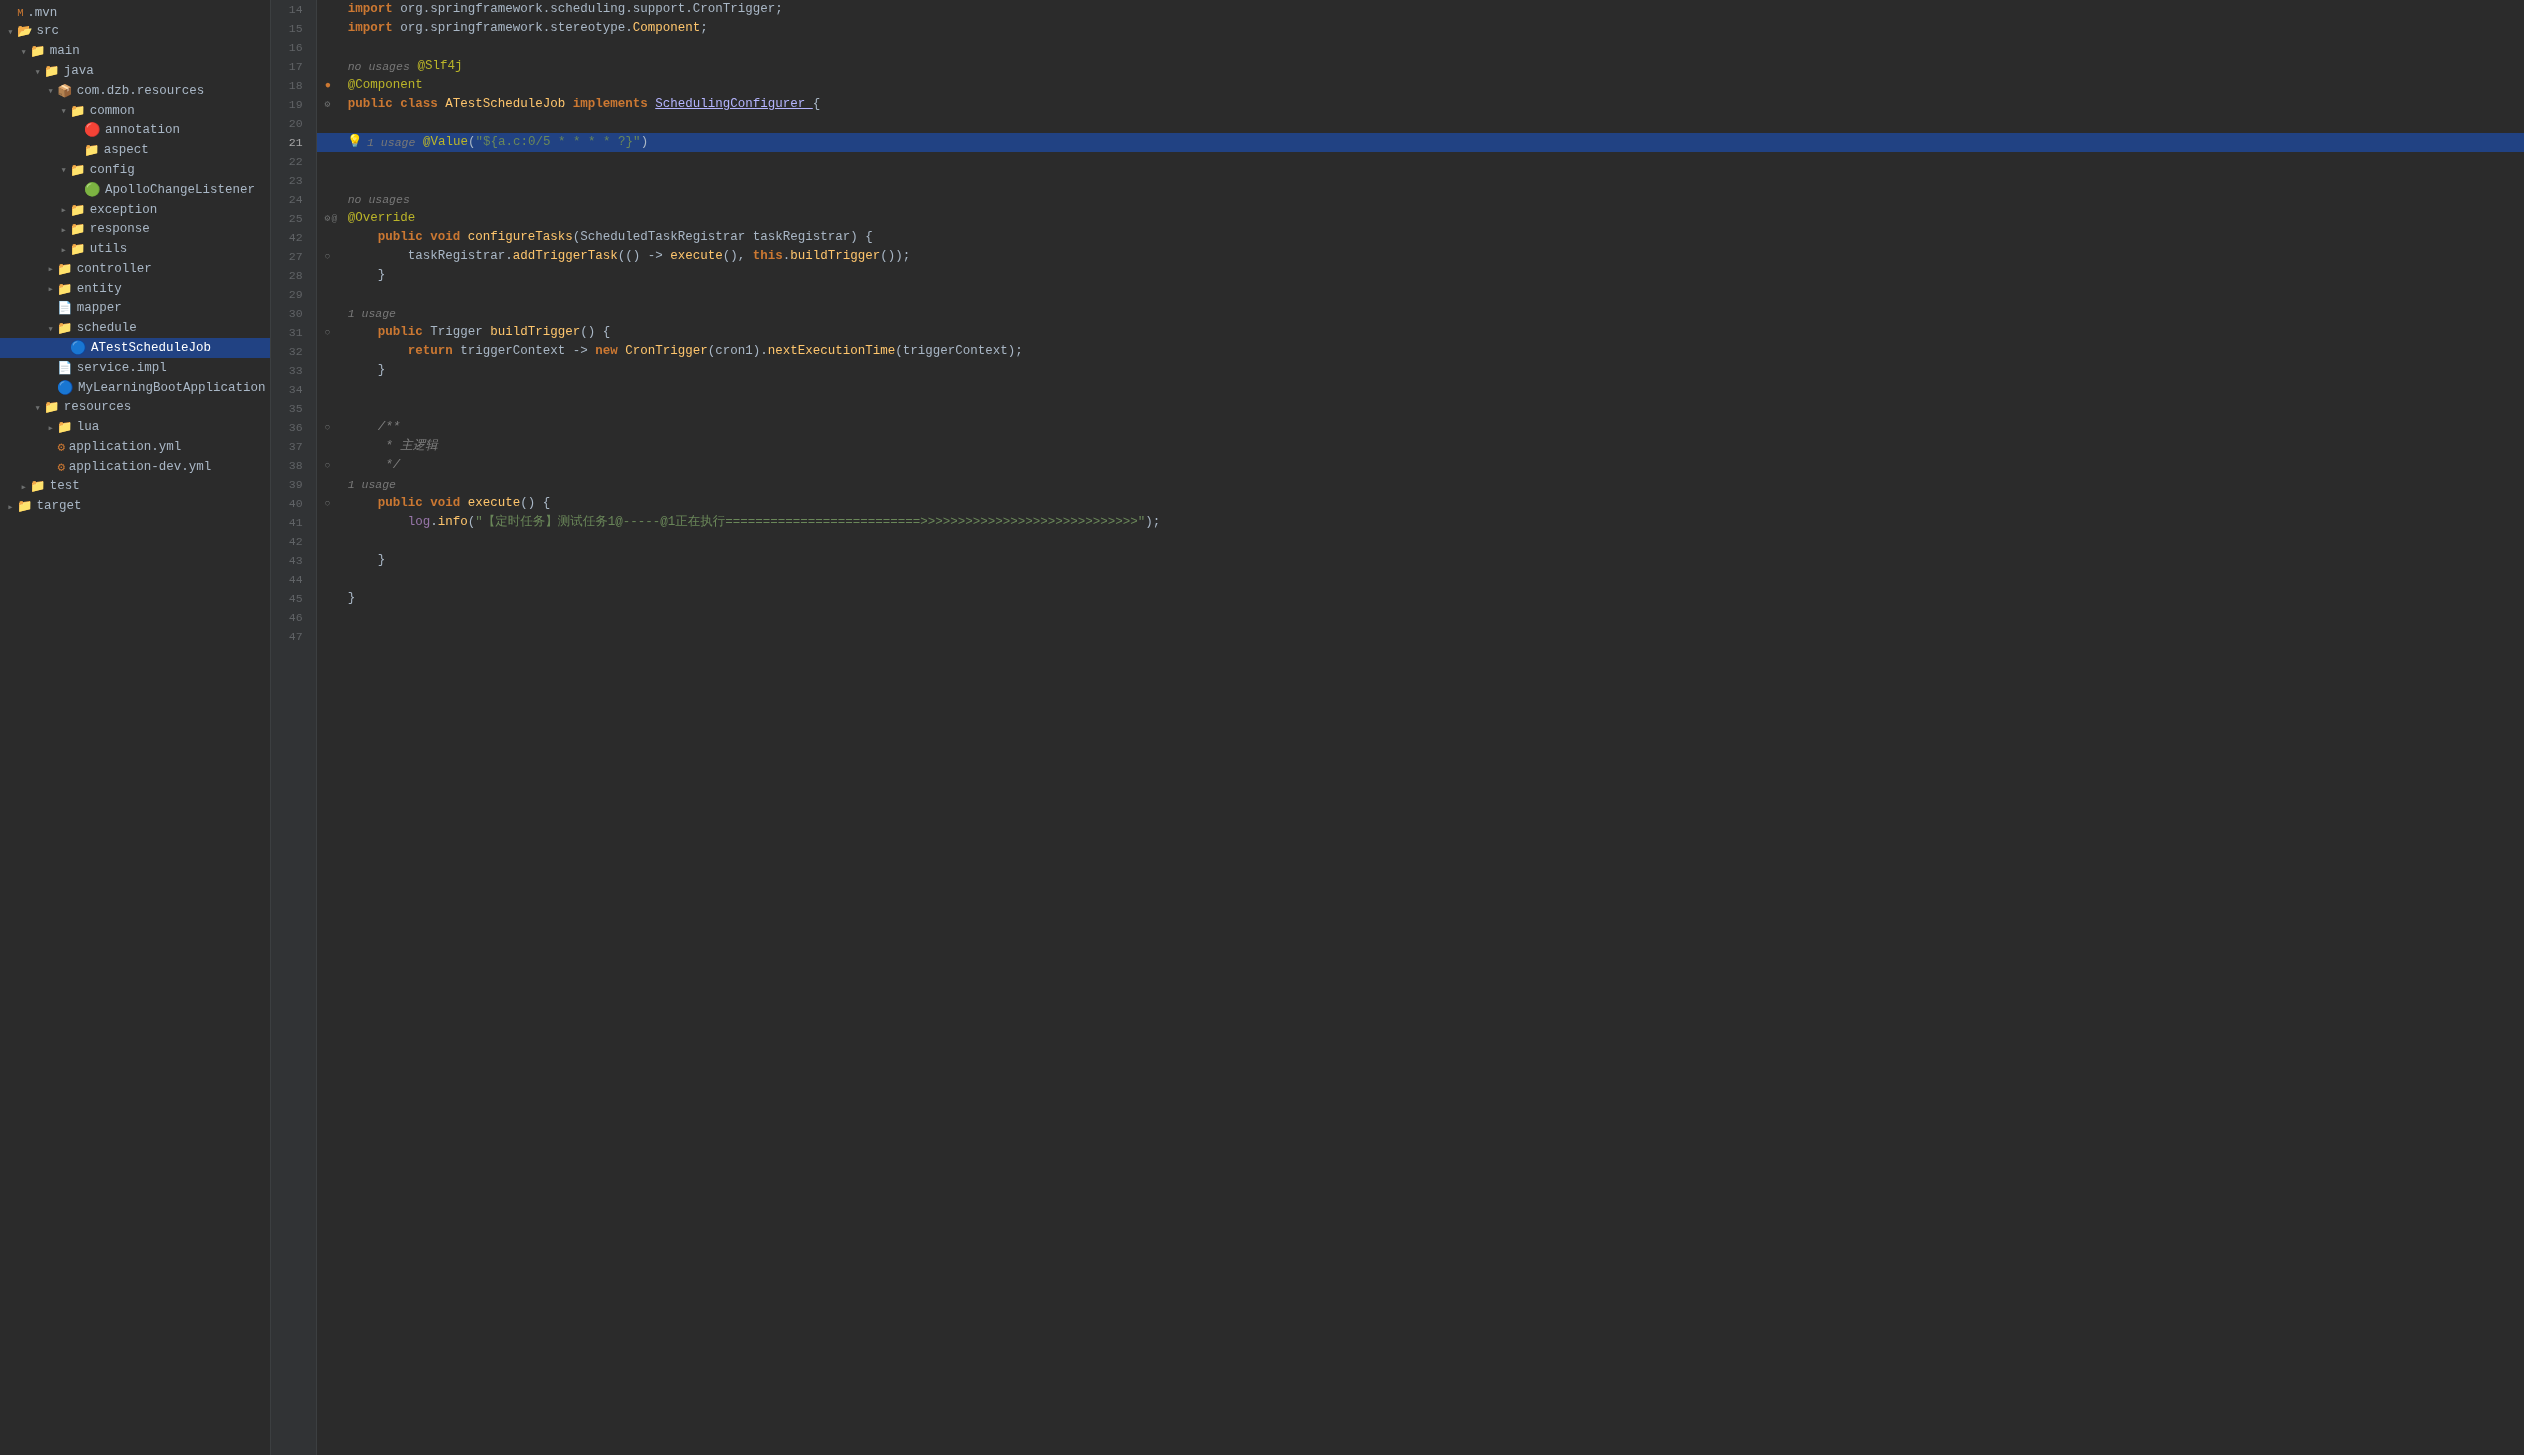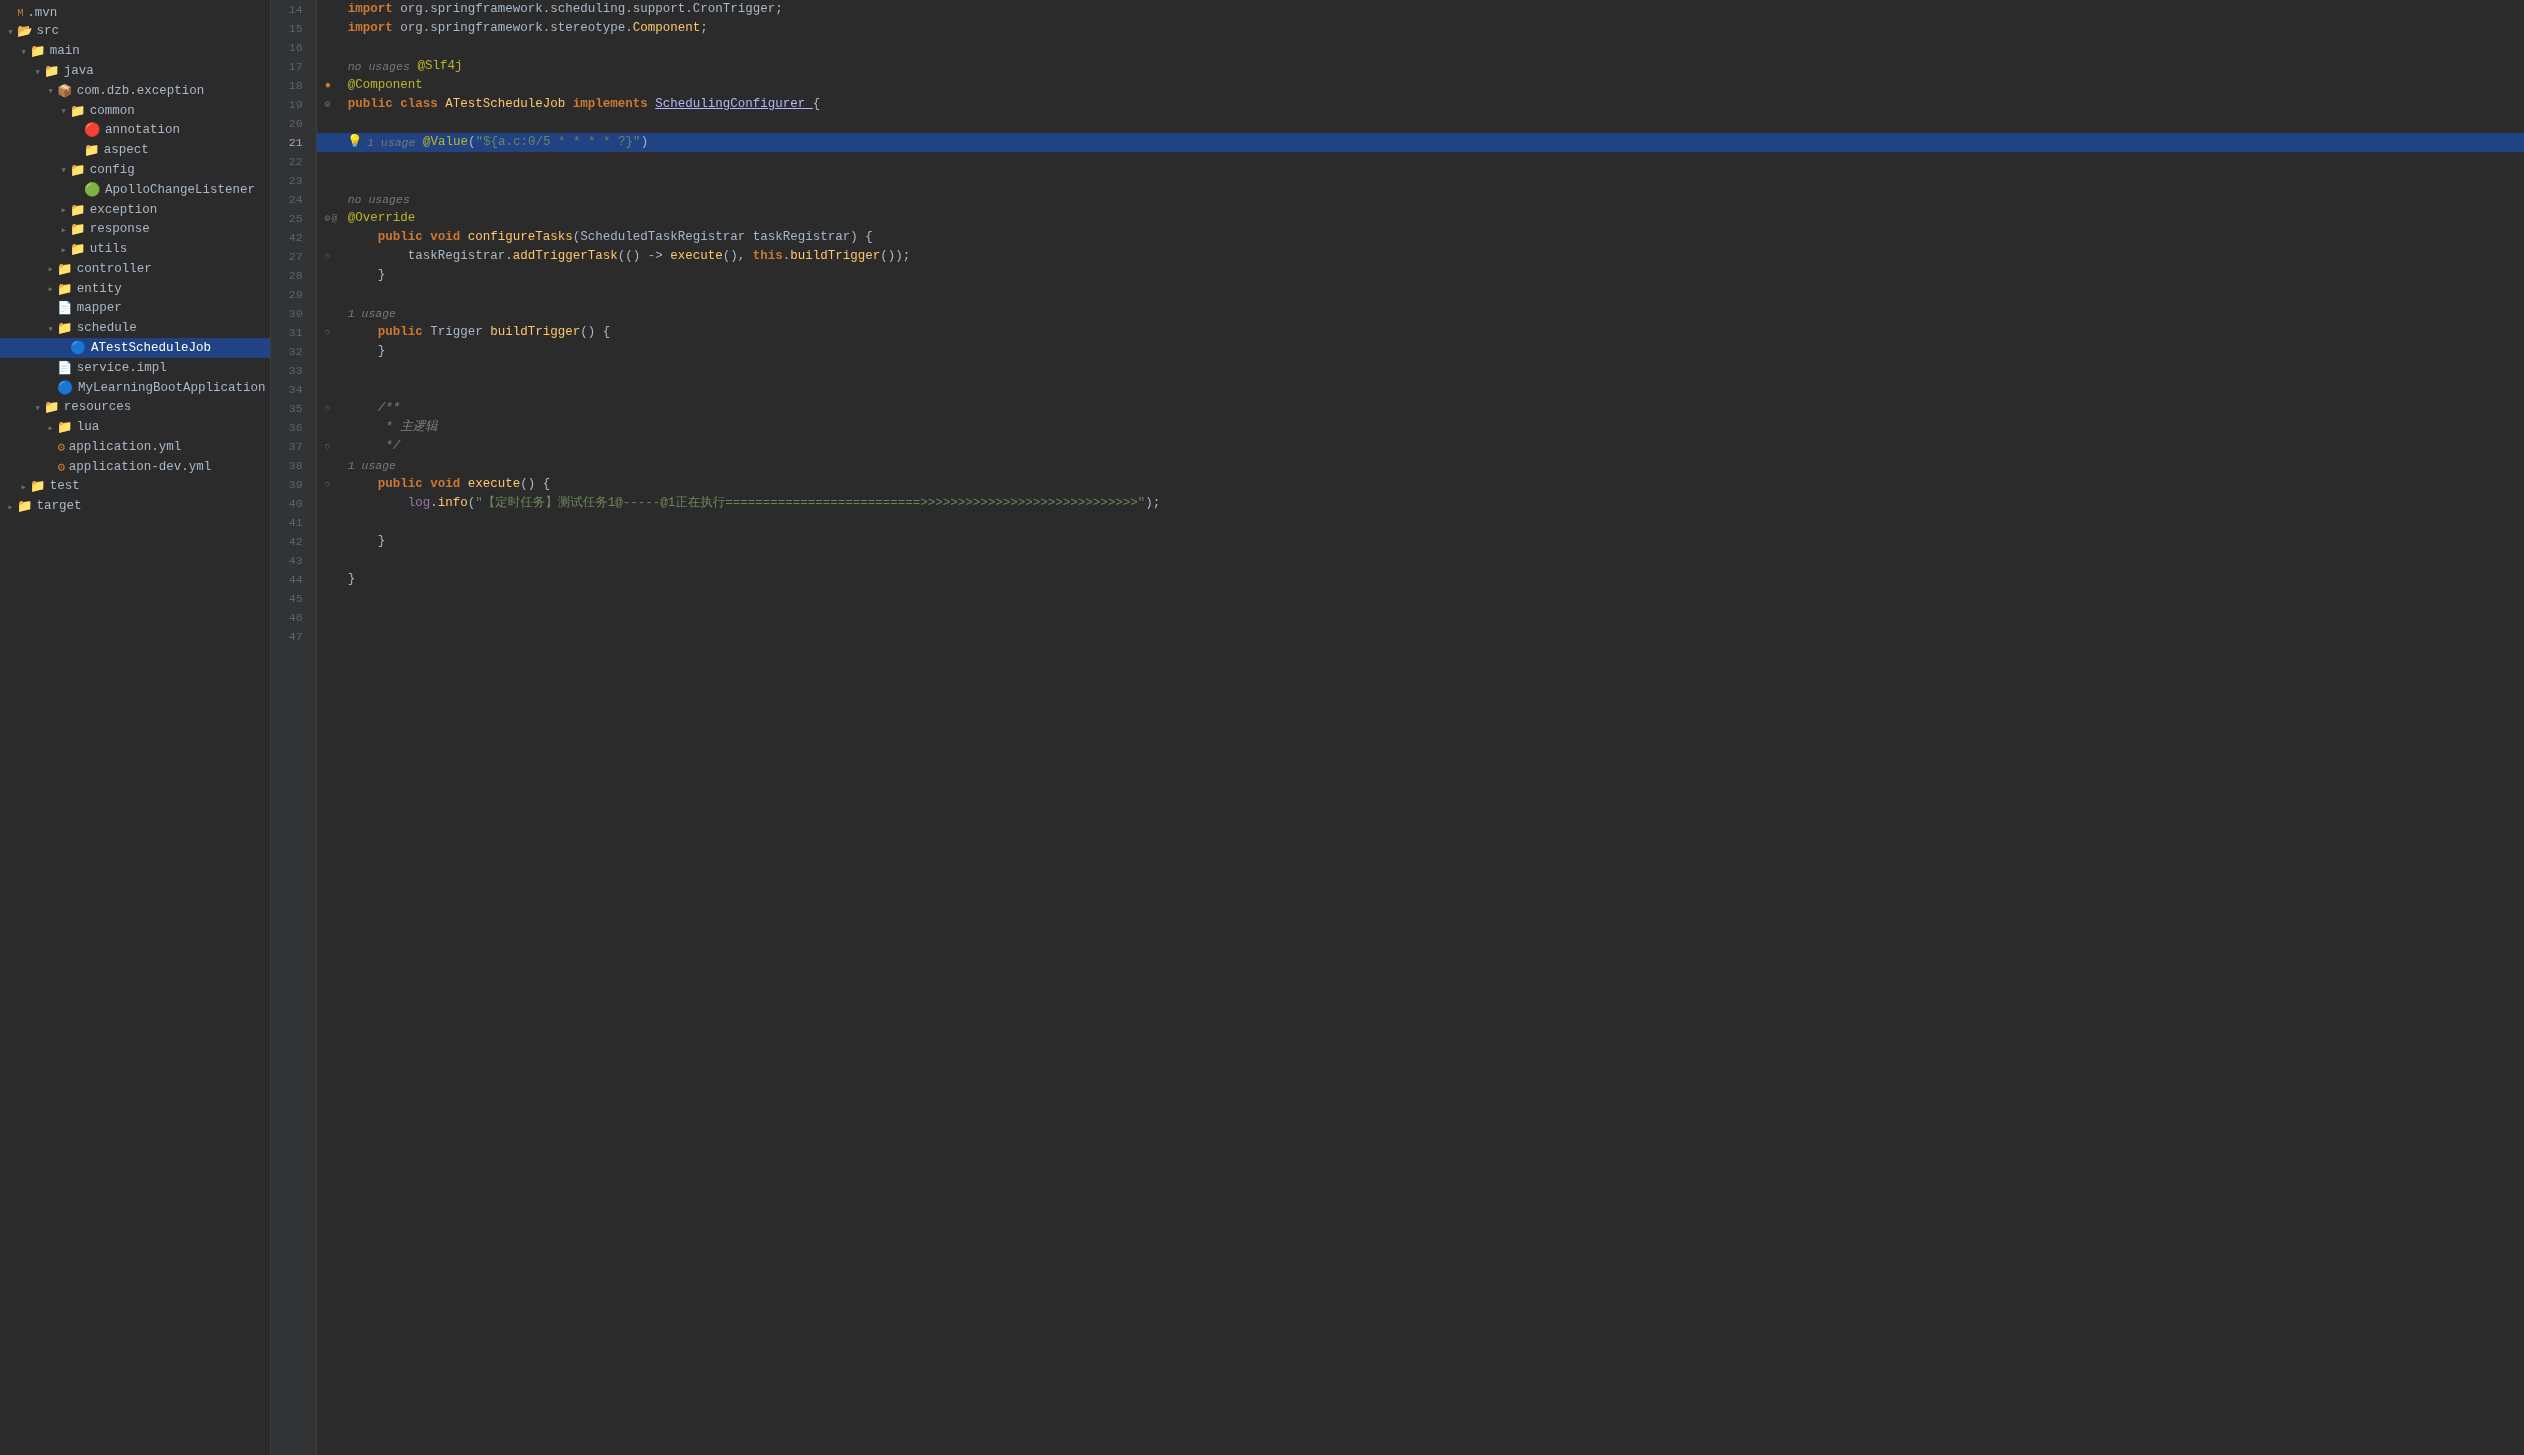--- a/index.html
+++ b/index.html
@@ -148,21 +148,21 @@
     <div class="tree-item">
     <span style="display:inline-block;width:31px;"></span>
     <span class="arrow">▾</span>
     <span class="icon" style="color:#dcb167;margin-right:3.8px;">📁</span>
     <span class="label">java</span>
   </div>
     <div class="tree-item">
     <span style="display:inline-block;width:44px;"></span>
     <span class="arrow">▾</span>
     <span class="icon" style="color:#6897bb;margin-right:3.8px;font-size:12.5px;">📦</span>
-    <span class="label">com.dzb.exception</span>
+    <span class="label">com.dzb.resources</span>
   </div>
     <div class="tree-item">
     <span style="display:inline-block;width:57px;"></span>
     <span class="arrow">▾</span>
     <span class="icon" style="color:#dcb167;margin-right:3.8px;">📁</span>
     <span class="label">common</span>
   </div>
     <div class="tree-item">
     <span style="display:inline-block;width:71px;"></span>
     <span class="arrow"> </span>
@@ -335,20 +335,21 @@
         <div class="code-line"><span style="display:inline-block;width:23px;"></span></div>
         <div class="code-line"><span style="display:inline-block;width:23px;"></span></div>
         <div class="code-line"><span style="display:inline-block;width:23px;"></span><span style="color:#787878;font-style:italic;font-size:11.5px;margin-right:7.7px;">no usages</span></div>
         <div class="code-line"><span style="display:inline-flex;align-items:center;width:23px;"><span style="color:#6e7070;font-size:9.6px;margin-right:1px;">⚙</span><span style="color:#6e7070;font-size:9.6px;margin-right:1.9px;">@</span></span><span class="anno">@Override</span></div>
         <div class="code-line"><span style="display:inline-block;width:23px;"></span><span class="kw">    public </span><span class="kw">void </span><span class="fn">configureTasks</span><span class="plain">(</span><span class="type">ScheduledTaskRegistrar </span><span class="plain">taskRegistrar) {</span></div>
         <div class="code-line"><span style="display:inline-flex;align-items:center;width:23px;"><span style="color:#6e7070;font-size:9.6px;margin-right:1.9px;">○</span></span><span class="plain">        taskRegistrar.</span><span class="fn">addTriggerTask</span><span class="plain">(() -&gt; </span><span class="fn">execute</span><span class="plain">(), </span><span class="kw">this</span><span class="plain">.</span><span class="fn">buildTrigger</span><span class="plain">());</span></div>
         <div class="code-line"><span style="display:inline-block;width:23px;"></span><span class="plain">    }</span></div>
         <div class="code-line"><span style="display:inline-block;width:23px;"></span></div>
         <div class="code-line"><span style="display:inline-block;width:23px;"></span><span style="color:#787878;font-style:italic;font-size:11.5px;margin-right:7.7px;">1 usage</span></div>
         <div class="code-line"><span style="display:inline-flex;align-items:center;width:23px;"><span style="color:#6e7070;font-size:9.6px;margin-right:1.9px;">○</span></span><span class="kw">    public </span><span class="type">Trigger </span><span class="fn">buildTrigger</span><span class="plain">() {</span></div>
+        <div class="code-line"><span style="display:inline-block;width:23px;"></span><span class="kw">        return </span><span class="plain">triggerContext -&gt; </span><span class="kw">new </span><span class="cls">CronTrigger</span><span class="plain">(cron1).</span><span class="fn">nextExecutionTime</span><span class="plain">(triggerContext);</span></div>
         <div class="code-line"><span style="display:inline-block;width:23px;"></span><span class="plain">    }</span></div>
         <div class="code-line"><span style="display:inline-block;width:23px;"></span></div>
         <div class="code-line"><span style="display:inline-block;width:23px;"></span></div>
         <div class="code-line"><span style="display:inline-flex;align-items:center;width:23px;"><span style="color:#6e7070;font-size:9.6px;margin-right:1.9px;">○</span></span><span class="cmt">    /**</span></div>
         <div class="code-line"><span style="display:inline-block;width:23px;"></span><span class="cmt">     * 主逻辑</span></div>
         <div class="code-line"><span style="display:inline-flex;align-items:center;width:23px;"><span style="color:#6e7070;font-size:9.6px;margin-right:1.9px;">○</span></span><span class="cmt">     */</span></div>
         <div class="code-line"><span style="display:inline-block;width:23px;"></span><span style="color:#787878;font-style:italic;font-size:11.5px;margin-right:7.7px;">1 usage</span></div>
         <div class="code-line"><span style="display:inline-flex;align-items:center;width:23px;"><span style="color:#6e7070;font-size:9.6px;margin-right:1.9px;">○</span></span><span class="kw">    public </span><span class="kw">void </span><span class="fn">execute</span><span class="plain">() {</span></div>
         <div class="code-line"><span style="display:inline-block;width:23px;"></span><span class="plain">        </span><span class="var">log</span><span class="plain">.</span><span class="fn">info</span><span class="plain">(</span><span class="str">"【定时任务】测试任务1@-----@1正在执行==========================&gt;&gt;&gt;&gt;&gt;&gt;&gt;&gt;&gt;&gt;&gt;&gt;&gt;&gt;&gt;&gt;&gt;&gt;&gt;&gt;&gt;&gt;&gt;&gt;&gt;&gt;&gt;&gt;&gt;"</span><span class="plain">);</span></div>
         <div class="code-line"><span style="display:inline-block;width:23px;"></span></div>

